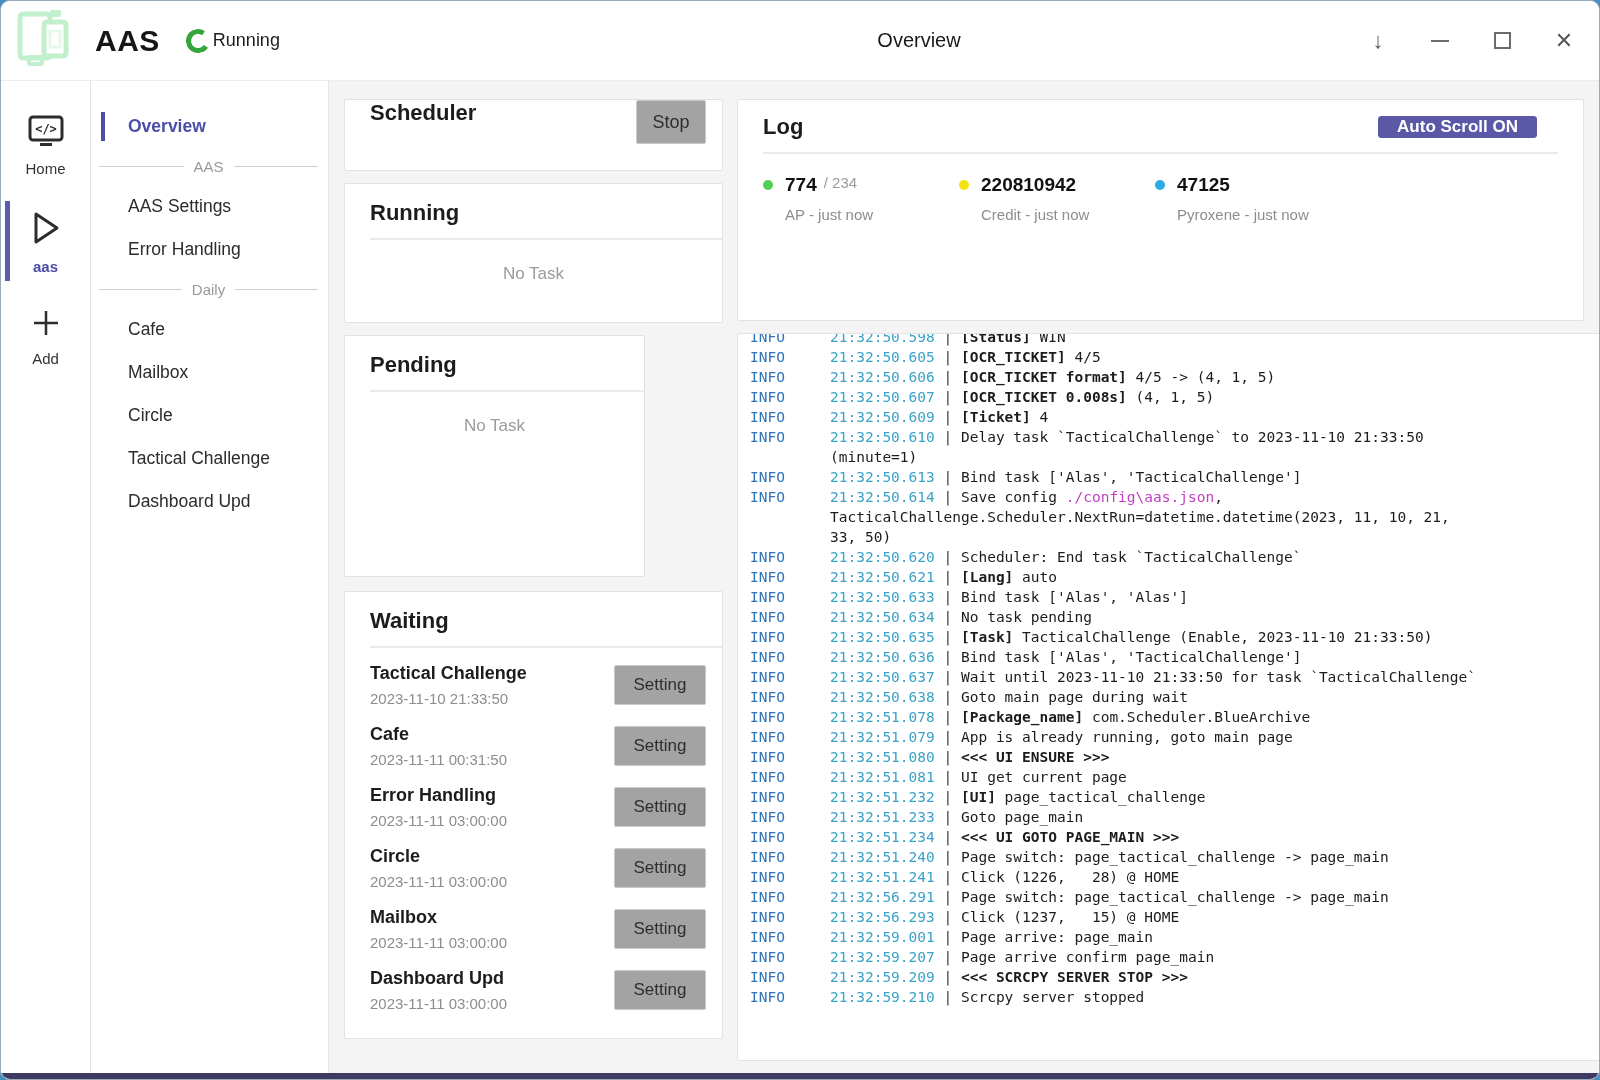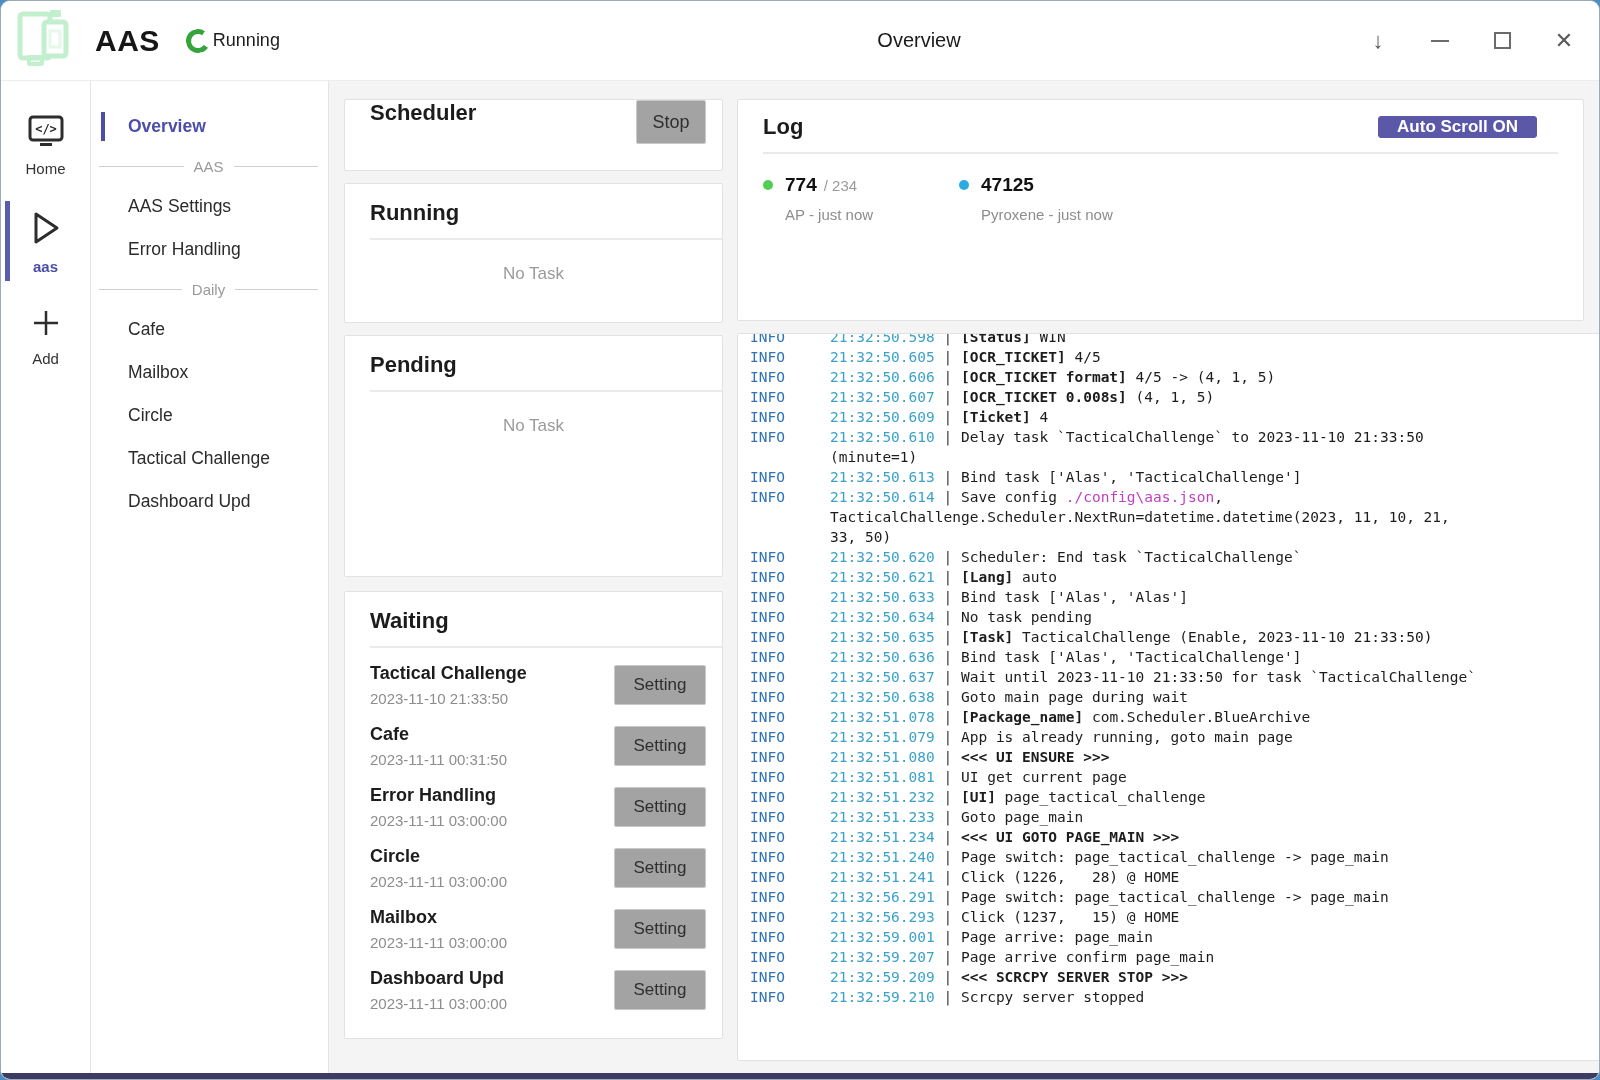--- a/index.html
+++ b/index.html
@@ -44,39 +44,39 @@
   .card-title{font-size:22px;font-weight:bold;color:#1c1c1c;}
   .hdiv{height:2px;background:#eaeaea;margin:12px 0 0 25px;}
 
   
   .scheduler{left:15px;top:18px;width:379px;height:72px;display:flex;
     justify-content:space-between;padding:0 16px 0 25px;}
   .btn{background:#a3a3a3;border:1px solid #c9c9c9;border-radius:2px;color:#2e2e2e;font-size:18px;
     font-family:inherit;cursor:pointer;}
   .stop-btn{width:70px;height:44px;}
   .running{left:15px;top:102px;width:379px;height:140px;padding-top:16px;}
-  .pending{left:15px;top:254px;width:379px;height:242px;padding-top:16px;}
+  .pending{left:15px;top:254px;width:301px;height:242px;padding-top:16px;}
   .running .card-title,.pending .card-title,.waiting .card-title{margin-left:25px;}
   .no-task{text-align:center;color:#9b9b9b;font-size:17px;margin-top:24px;}
   .waiting{left:15px;top:510px;width:379px;height:448px;padding-top:16px;}
   .wait-list{margin-top:6px;}
   .wait-item{height:61px;display:flex;align-items:center;padding:0 16px 0 25px;}
   .wait-info{flex:1;}
   .wait-name{font-size:18px;font-weight:bold;color:#1c1c1c;}
   .wait-time{font-size:15px;color:#8d8d8d;margin-top:6px;}
   .setting-btn{width:92px;height:40px;font-size:17px;}
 
   
   .log-head{left:408px;top:18px;width:847px;height:222px;padding-top:14px;}
   .log-head-row{display:flex;align-items:center;justify-content:space-between;padding:0 46px 0 25px;}
   .autoscroll-btn{background:#5b58a7;border:1px solid #5b58a7;color:#fff;font-size:17px;font-weight:600;
     padding:0 18px;border-radius:3px;cursor:pointer;font-family:inherit;}
   .stats{display:flex;padding:20px 0 0 25px;}
   .stat{width:196px;}
-  .stat-top{display:flex;align-items:center;}
+  .stat-top{display:flex;align-items:flex-start;}
   .dot{width:10px;height:10px;border-radius:50%;margin-right:12px;align-self:center;}
   .stat-val{font-size:19px;font-weight:bold;color:#111;}
   .stat-suffix{font-size:15px;color:#9a9a9a;margin-left:7px;}
   .stat-label{font-size:15px;color:#8d8d8d;margin:10px 0 0 22px;}
 
   .log-body{left:408px;top:252px;width:965px;height:728px;overflow:hidden;}
   .log-content{position:absolute;left:12px;top:-7px;right:30px;
     font-family:"DejaVu Sans Mono","Liberation Mono",monospace;font-size:14.5px;line-height:20px;color:#1c1c1c;}
   .log-row{display:flex;}
   .log-lvl{flex:0 0 80px;color:#2f74b8;white-space:pre;}
@@ -249,20 +249,27 @@
             <div class="stat">
               <div class="stat-top">
                 <span class="dot" style="background: rgb(82, 207, 82);"></span>
                 <span class="stat-val">774</span>
                 <span class="stat-suffix">/ 234</span>
               </div>
               <div class="stat-label">AP - just now</div>
             </div>
             <div class="stat">
               <div class="stat-top">
+                <span class="dot" style="background: rgb(242, 227, 14);"></span>
+                <span class="stat-val">220810942</span>
+              </div>
+              <div class="stat-label">Credit - just now</div>
+            </div>
+            <div class="stat">
+              <div class="stat-top">
                 <span class="dot" style="background: rgb(42, 171, 228);"></span>
                 <span class="stat-val">47125</span>
               </div>
               <div class="stat-label">Pyroxene - just now</div>
             </div>
           </div>
       </div>
 
       <div class="card log-body">
         <div class="log-content">

